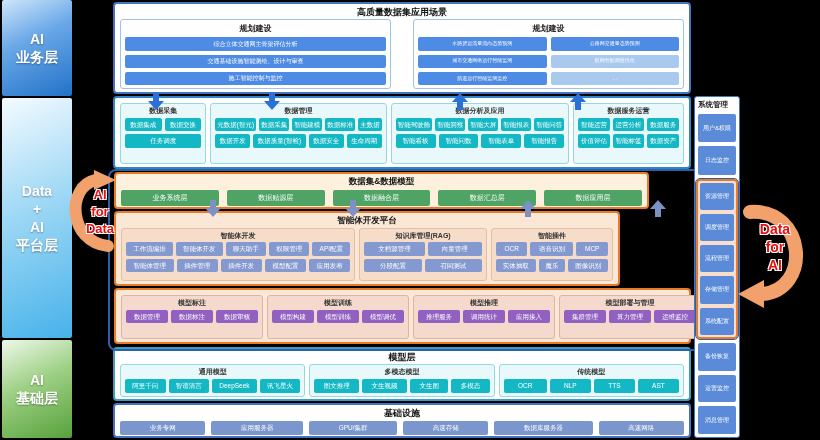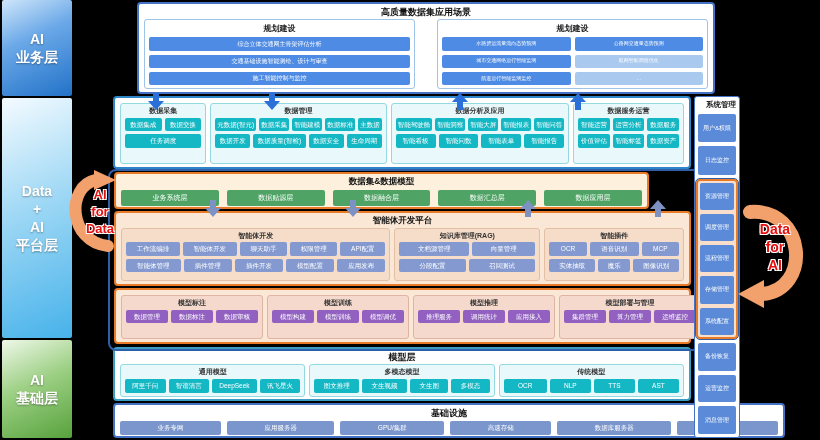--- a/index.html
+++ b/index.html
@@ -8,29 +8,29 @@
   
   .layer{position:absolute;left:2px;width:70px;border-radius:2px;display:flex;flex-direction:column;
          align-items:center;justify-content:center;color:#fff;font-weight:bold;font-size:14px;
          line-height:1.3;text-shadow:0 1px 2px rgba(0,0,0,.35);text-align:center;}
   #layer-business{top:0;height:96px;background:linear-gradient(155deg,#cfe6fa 0%,#6aa8e8 40%,#2272c8 100%);}
   #layer-platform{top:98px;height:240px;background:linear-gradient(155deg,#f4fbff 0%,#9fd8f5 45%,#46b2ea 100%);}
   #layer-foundation{top:340px;height:98px;background:linear-gradient(155deg,#eef8e8 0%,#9ccf83 45%,#57a23c 100%);}
   
   .sec{position:absolute;box-sizing:border-box;border-radius:4px;padding:3px 5px;display:flex;flex-direction:column;}
   .sec-title{font-size:9px;font-weight:bold;color:#111;text-align:center;line-height:1.15;flex:0 0 auto;}
-  #sec-scenario{left:113px;top:2px;width:578px;height:92px;background:#fff;border:2px solid #4472c4;margin-left:24px;}
+  #sec-scenario{left:113px;top:2px;width:578px;height:92px;background:#fff;border:2px solid #4472c4;}
   #sec-governance{left:113px;top:96px;width:578px;height:73px;background:#fff;border:2px solid #2e86c8;}
   #platform-frame{position:absolute;left:108px;top:169px;width:589px;height:178px;border:2px solid #2f5fa8;
                   border-radius:8px;pointer-events:none;z-index:6;}
   #sec-datasets{left:114px;top:172px;width:535px;height:37px;background:#fdf0dd;border:2px solid #e87a28;}
-  #sec-agent{left:114px;top:211px;width:577px;height:75px;background:#fbe7d5;border:2px solid #e87a28;}
+  #sec-agent{left:114px;top:211px;width:506px;height:75px;background:#fbe7d5;border:2px solid #e87a28;}
   #sec-llmops{left:114px;top:288px;width:577px;height:56px;background:#fbe7d5;border:2px solid #e87a28;}
   #sec-models{left:113px;top:347px;width:578px;height:54px;background:#fff;border:2px solid #3a9ec4;}
-  #sec-infra{left:113px;top:403px;width:672px;height:35px;background:#fff;border:2px solid #4472c4;}
+  #sec-infra{left:113px;top:403px;width:578px;height:35px;background:#fff;border:2px solid #4472c4;}
   
   [data-chips]{display:flex;gap:3px;}
   .chip{display:flex;align-items:center;justify-content:center;flex:1 1 auto;text-align:center;color:#fff;
         border-radius:2px;padding:3px 2px;font-size:6px;line-height:1.15;white-space:nowrap;overflow:hidden;}
   .vstack{display:flex;flex-direction:column;gap:4px;flex:1;}
   .two-col{display:grid !important;grid-template-columns:1fr 1fr;gap:4px;}
   .two-col .chip{font-size:5px;padding:2px 1px;}
   .blue-chips .chip{background:#4e8be4;}
   .chip.dim{background:#a9c9ef !important;}
   .teal-chips .chip{background:#14b8c4;font-size:6.5px;}
@@ -52,21 +52,21 @@
        display:flex;flex-direction:column;gap:3px;box-sizing:border-box;}
   .sub-title{font-size:7px;font-weight:bold;color:#333;text-align:center;line-height:1.1;}
   .sub.peach{background:#f6ddc9;border-color:#e3bfa4;}
   .sub.pink{background:#f5d9cd;border-color:#dfb4a4;}
   .g0{flex:.62;} .g1{flex:1.35;} .g2{flex:1.3;} .g3{flex:.82;}
   .a0{flex:2;} .a1{flex:1.05;} .a2{flex:1;}
   .e{flex:1;}
   
   #sys{position:absolute;left:694px;top:96px;width:46px;height:342px;background:#fff;border:1px solid #4472c4;
        border-radius:3px;padding:3px;box-sizing:border-box;display:flex;flex-direction:column;gap:4px;z-index:10;}
-  #sys-title{font-size:7.5px;font-weight:bold;text-align:right;color:#222;}
+  #sys-title{font-size:7.5px;font-weight:bold;text-align:left;color:#222;}
   .sys-chips{display:flex;flex-direction:column;gap:4px;}
   .sys-chips .chip{background:#5b8bd8;font-size:6px;flex:1;white-space:normal;line-height:1.2;}
   #sys-top{flex:2;} #sys-mid{flex:5;border:2px solid #e87a28;outline:1px solid #2f5fa8;border-radius:4px;
        background:rgba(242,160,108,.35);padding:2px;margin:0 -2px;}
   #sys-bottom{flex:3;}
   
   .v-arrow{position:absolute;width:16px;height:17px;z-index:5;}
   .v-arrow .stem{position:absolute;left:5px;width:6px;height:9px;background:var(--c);}
   .v-arrow.down .stem{top:0;} .v-arrow.up .stem{bottom:0;}
   .v-arrow.down .head{position:absolute;top:8px;left:0;width:0;height:0;

